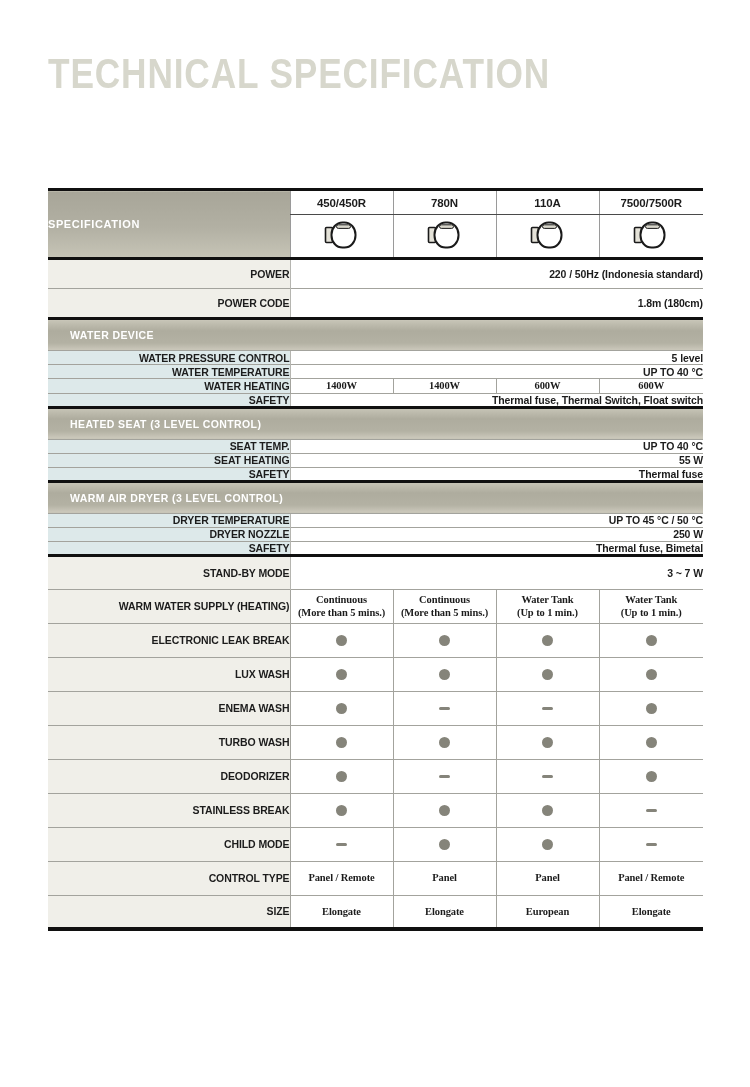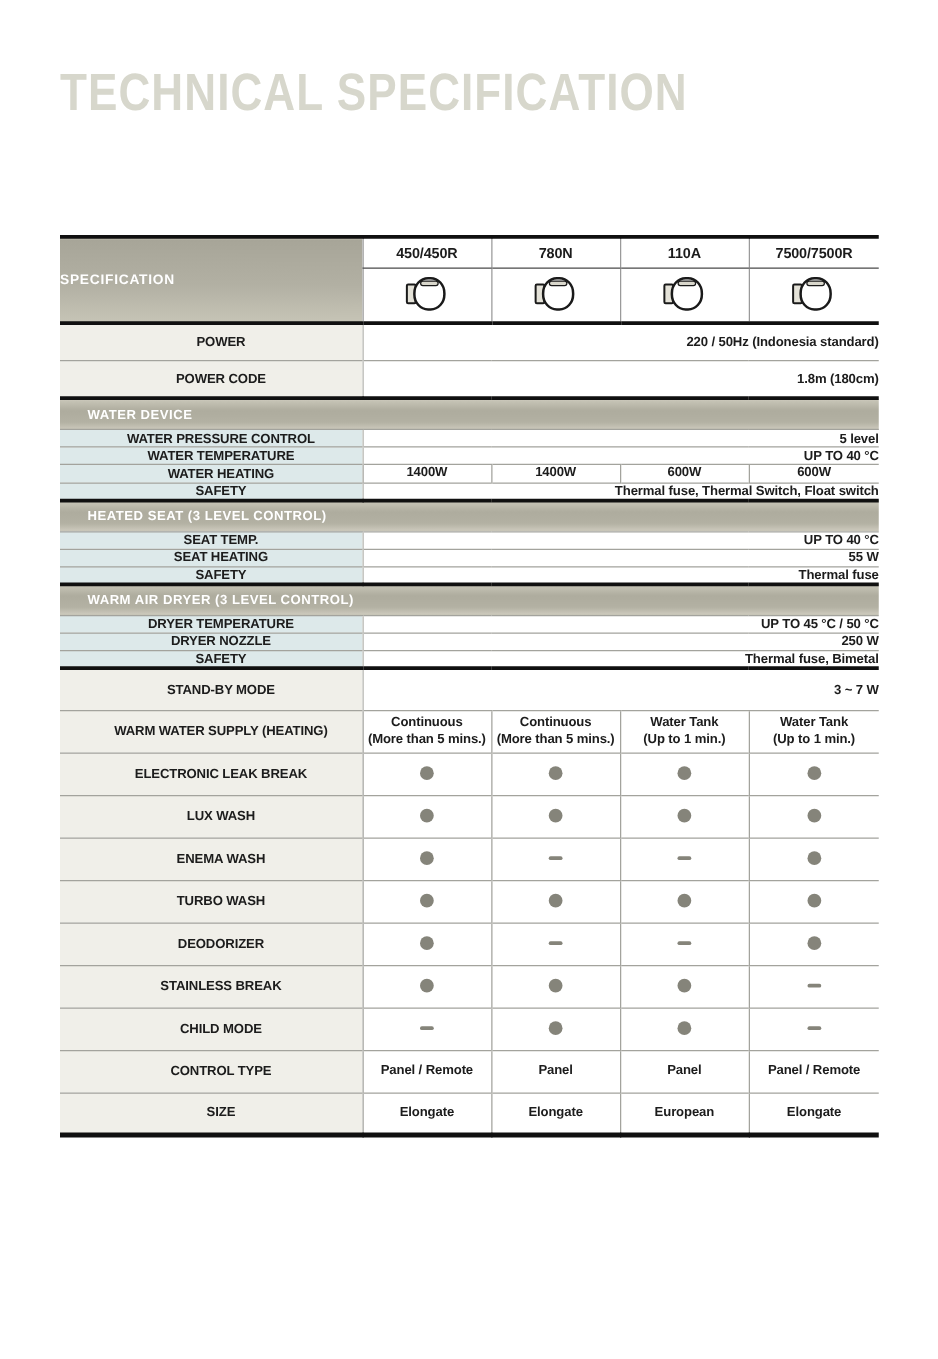--- a/index.html
+++ b/index.html
@@ -35,33 +35,33 @@
   }
   .icon-row td{
     height:44px;text-align:center;vertical-align:middle;background:#fff;
     border-left:1px solid #9a9a9a;border-bottom:3px solid var(--black);
   }
   
   tbody td{border-top:1px solid var(--line);vertical-align:middle;}
   tbody tr.spec-row{height:14px;}
   tbody tr.spec-row:nth-child(1),tbody tr.spec-row:nth-child(2){height:30px;}
   tbody tr.tall-row{height:34px;}
-  tbody tr.section-row{height:25px;}
+  tbody tr.section-row{height:32px;}
   tr.thick td{border-top:3px solid var(--black);}
   .section-cell{
     background:linear-gradient(180deg,#c6c4b6 0%,#aeac9e 35%,#b3b1a3 75%,#ccc9bc 100%);
     color:#fff;text-align:left;padding-left:22px;font-size:10.5px;letter-spacing:.4px;
   }
-  .label-cell{text-align:center;padding-left:16px;}
+  .label-cell{text-align:right;padding-left:16px;}
   .tone-gray{background:var(--label-gray);}
   .tone-blue{background:var(--label-blue);}
   .value-cell{text-align:right;background:#fff;border-left:1px solid #b5b5b0;}
   .cell{
     text-align:center;background:#fff;border-left:1px solid var(--line);
-    white-space:pre-line;line-height:1.3;
+    white-space:pre-line;line-height:1.3;font-family:Liberation Serif, serif;
   }
   .dot{display:inline-block;width:11px;height:11px;border-radius:50%;background:var(--mark);vertical-align:middle;}
   .dash{display:inline-block;width:11px;height:3px;border-radius:1.5px;background:var(--mark);vertical-align:middle;}
 </style>
 </head>
 <body>
 
 <h1 class="page-title">TECHNICAL SPECIFICATION</h1>
 
 <div class="table-wrap">

